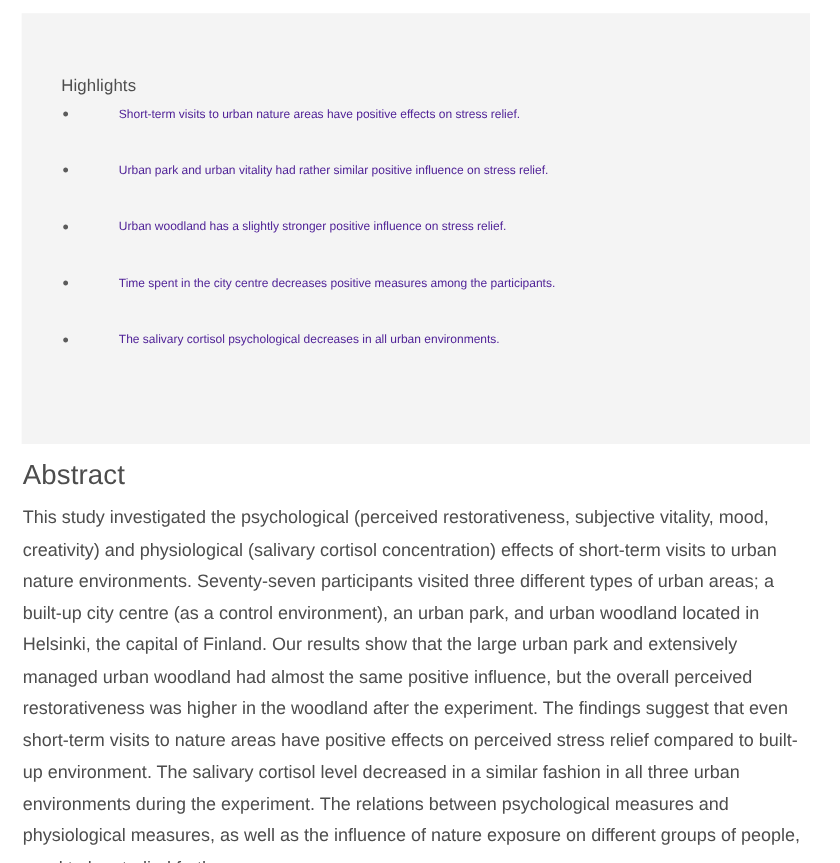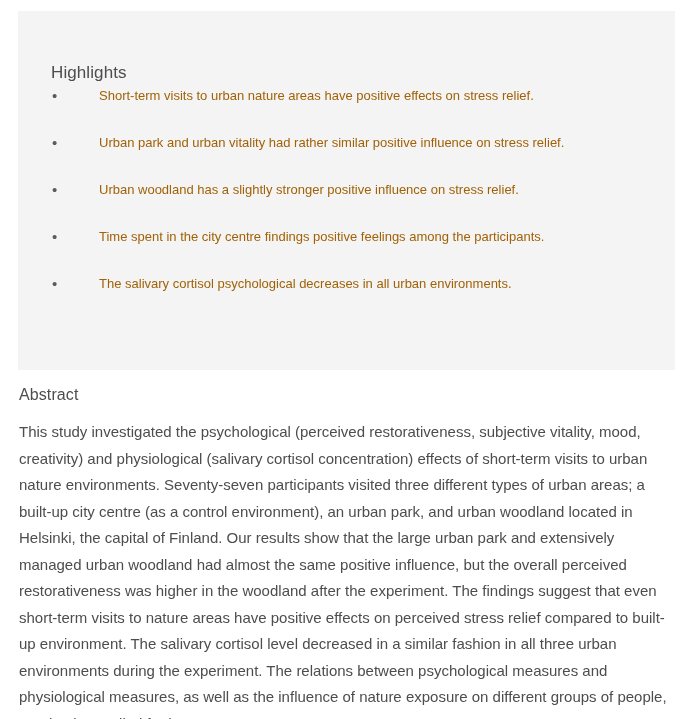--- a/index.html
+++ b/index.html
@@ -23,21 +23,21 @@
     width: 657px;
     height: 359px;
     background: #f4f4f4;
     box-sizing: border-box;
   }
 
   #highlights-title {
     position: absolute;
     left: 33px;
     top: 36px;
-    font-size: 17px;
+    font-size: 14px;
     line-height: 24px;
     font-weight: 400;
     color: #4d4d4d;
     letter-spacing: 0.1px;
   }
 
   #highlights-list {
     position: absolute;
     left: 33px;
     top: 72px;
@@ -58,36 +58,36 @@
     width: 48px;
     font-size: 15px;
     line-height: 25px;
     color: #5b5b5b;
     padding-left: 1px;
     box-sizing: border-box;
   }
 
   .highlight-text {
     flex: 1 1 auto;
-    font-size: 13px;
+    font-size: 10px;
     line-height: 25px;
-    color: #a16207;
+    color: #4c1d95;
     max-width: 547px;
   }
 
   
   #abstract-section {
     position: absolute;
     left: 19px;
     top: 383px;
     width: 650px;
   }
 
   #abstract-title {
-    font-size: 16px;
+    font-size: 23px;
     line-height: 24px;
     font-weight: 400;
     color: #4d4d4d;
     margin: 0 0 12px 0;
     letter-spacing: 0.1px;
   }
 
   #abstract-body {
     font-size: 15px;
     line-height: 26.5px;
@@ -116,21 +116,21 @@
       <span class="highlight-text">Urban park and urban vitality had rather similar positive influence on stress relief.</span>
     </li>
 
     <li class="highlight-item">
       <span class="highlight-bullet">•</span>
       <span class="highlight-text">Urban woodland has a slightly stronger positive influence on stress relief.</span>
     </li>
 
     <li class="highlight-item">
       <span class="highlight-bullet">•</span>
-      <span class="highlight-text">Time spent in the city centre findings positive feelings among the participants.</span>
+      <span class="highlight-text">Time spent in the city centre decreases positive measures among the participants.</span>
     </li>
 
     <li class="highlight-item">
       <span class="highlight-bullet">•</span>
       <span class="highlight-text">The salivary cortisol psychological decreases in all urban environments.</span>
     </li>
 
   </ul>
 </section>
 

